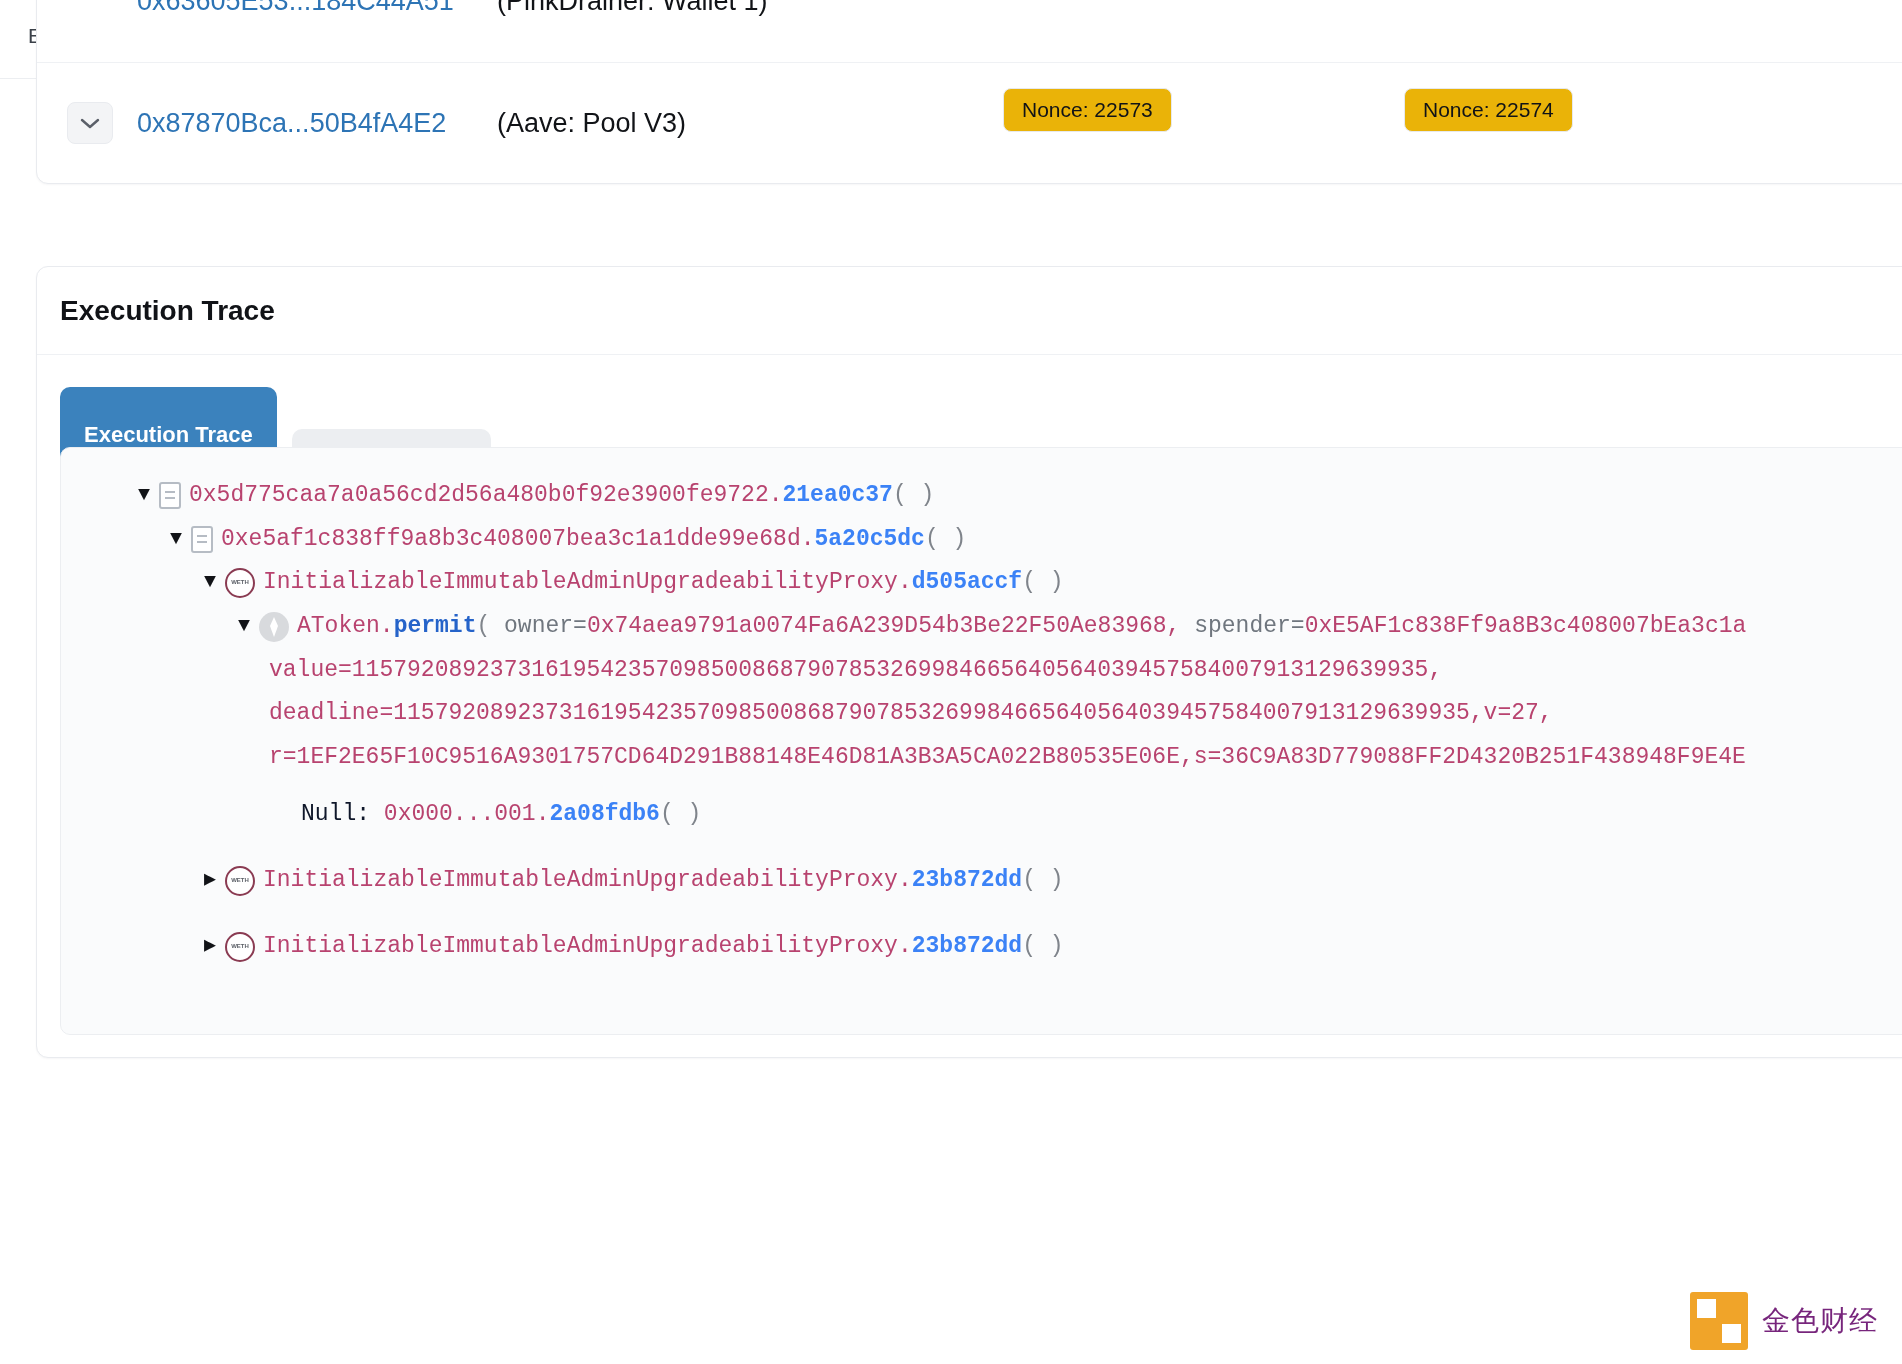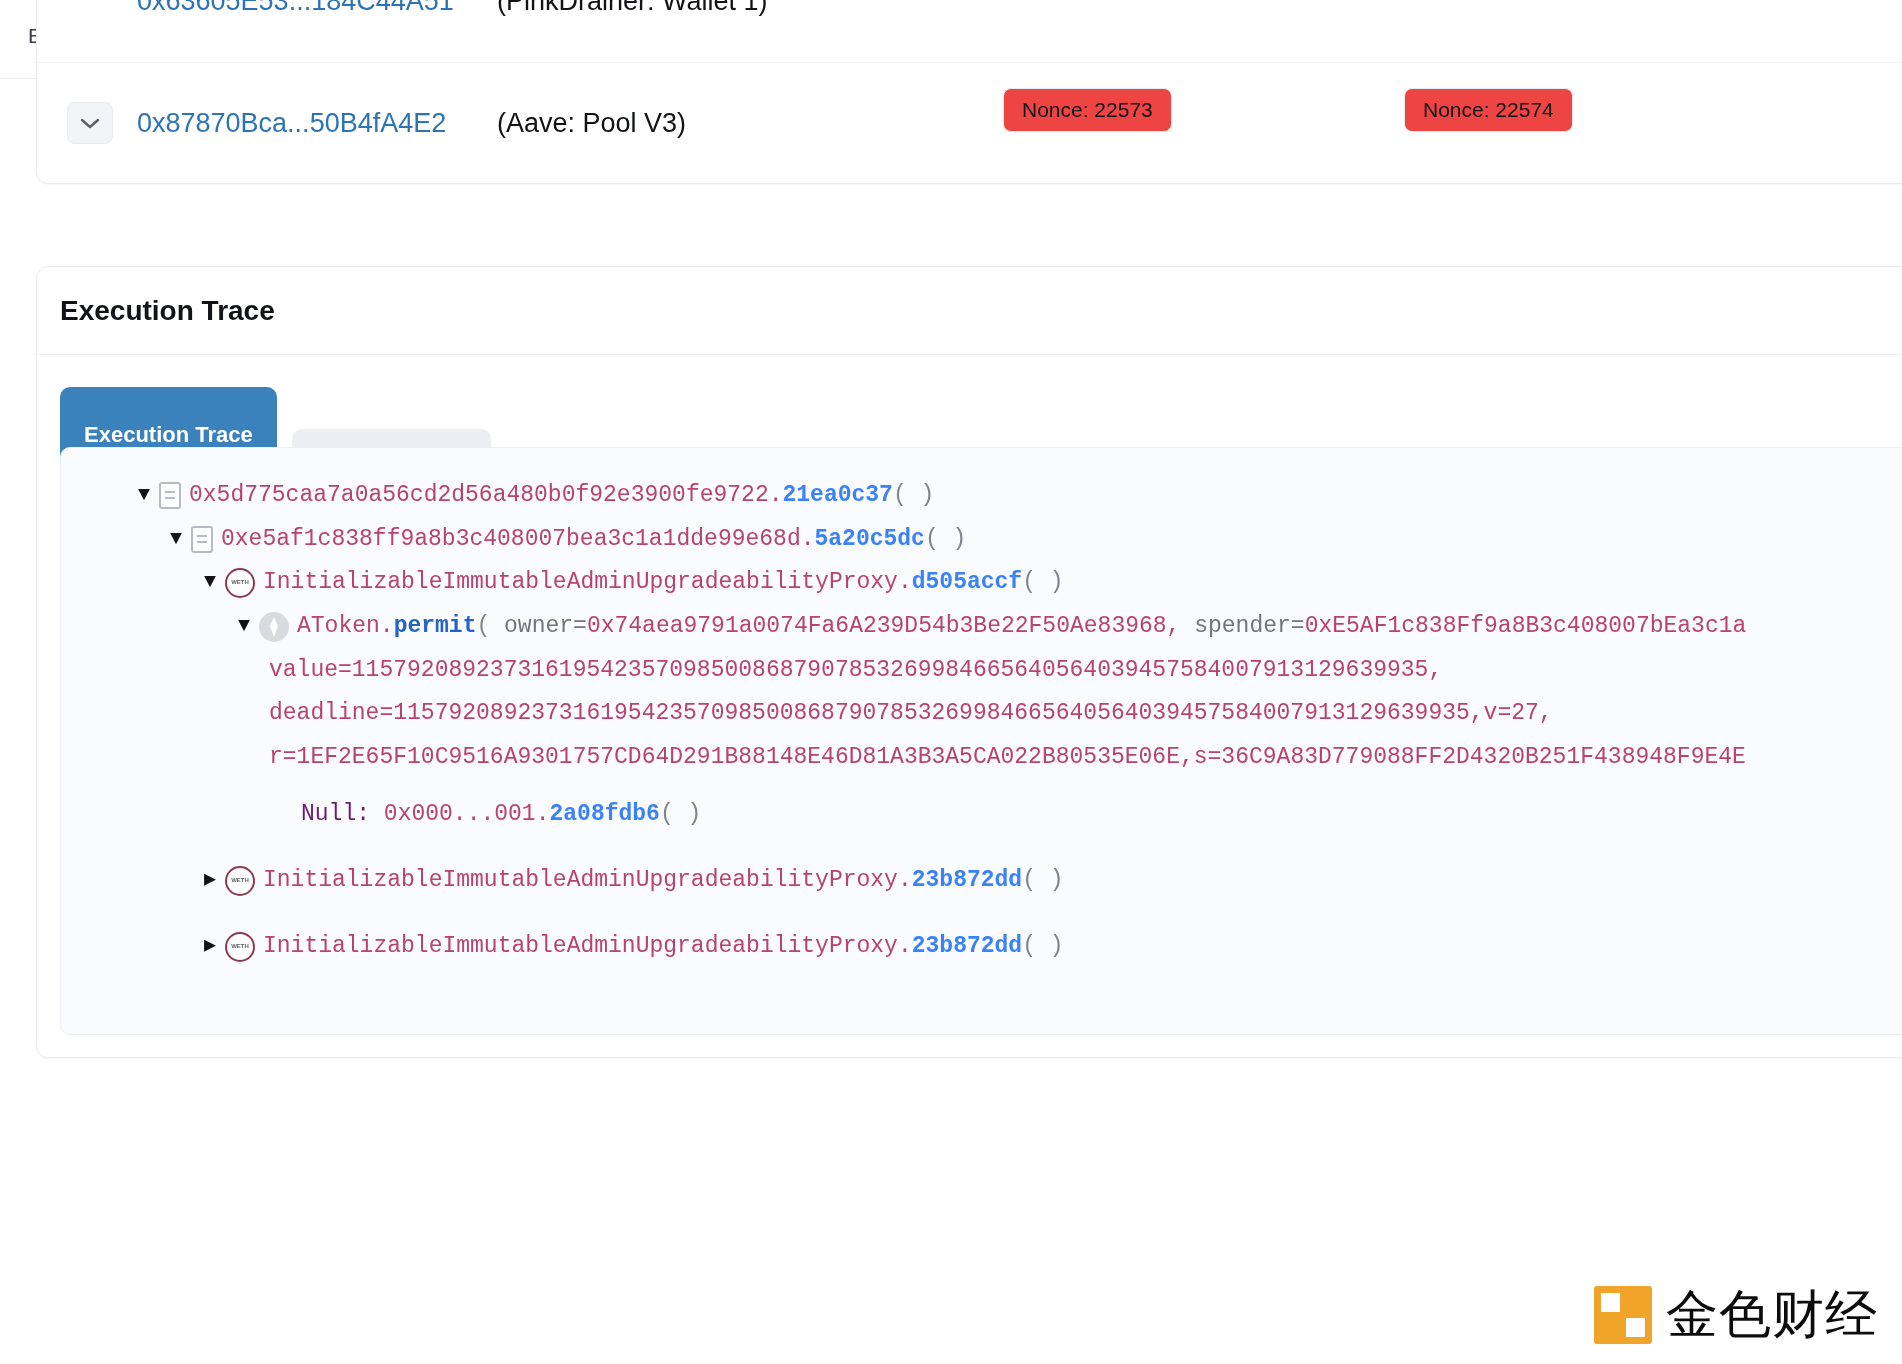--- a/index.html
+++ b/index.html
@@ -117,21 +117,21 @@
     white-space: nowrap;
   }
   .addr-tag {
     color: #111317;
     font-size: 27px;
     white-space: nowrap;
     flex: 0 0 auto;
   }
   .nonce-badge {
     position: absolute;
-    background: #ef4444;
+    background: #eab308;
     border: 1px solid #e7e9ec;
     border-radius: 8px;
     padding: 9px 18px;
     font-size: 21px;
     color: #111317;
     white-space: nowrap;
   }
 
   
   #trace-card {
@@ -267,21 +267,21 @@
   }
 
   .txt { white-space: nowrap; }
   .c-addr  { color: #b8436f; text-align: right; }
   .c-sel   { color: #3b82f6; font-weight: bold; }
   .c-paren { color: #7f848b; }
   .c-name  { color: #b8436f; }
   .c-fn    { color: #2563c9; font-weight: bold; }
   .c-arg   { color: #6f767e; }
   .c-val   { color: #b8436f; }
-  .c-null  { color: #701a75; }
+  .c-null  { color: #0f172a; }
 
   .wrapline {
     white-space: nowrap;
     color: #b8436f;
   }
 
   
   #watermark {
     position: absolute;
     right: 24px; bottom: 14px;
@@ -299,22 +299,22 @@
     content: "";
     position: absolute; left: 7px; top: 7px;
     width: 19px; height: 19px; background: #ffffff;
   }
   #wm-logo::after {
     content: "";
     position: absolute; right: 7px; bottom: 7px;
     width: 19px; height: 19px; background: #ffffff;
   }
   #wm-text {
-    font-size: 52px;
-    color: #000000;
+    font-size: 28px;
+    color: #701a75;
     font-family: Liberation Mono, monospace;
     letter-spacing: 1px;
   }
 </style>
 </head>
 <body>
 
 <div id="topbar">
   <div id="ticker">
     <span>ETH Price:</span>

